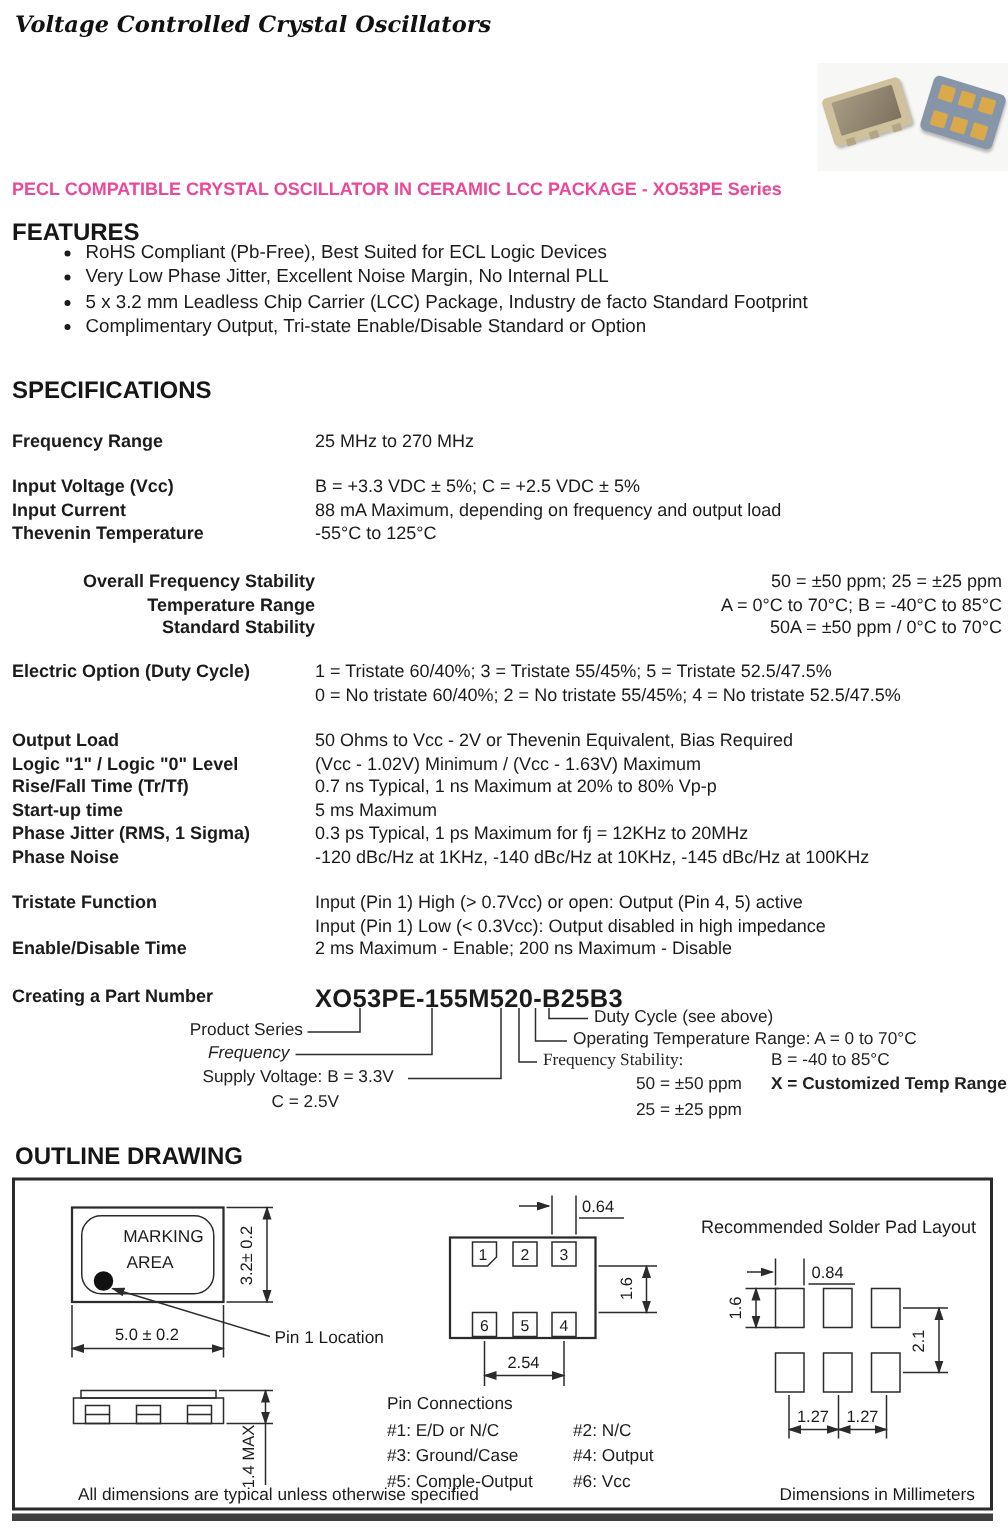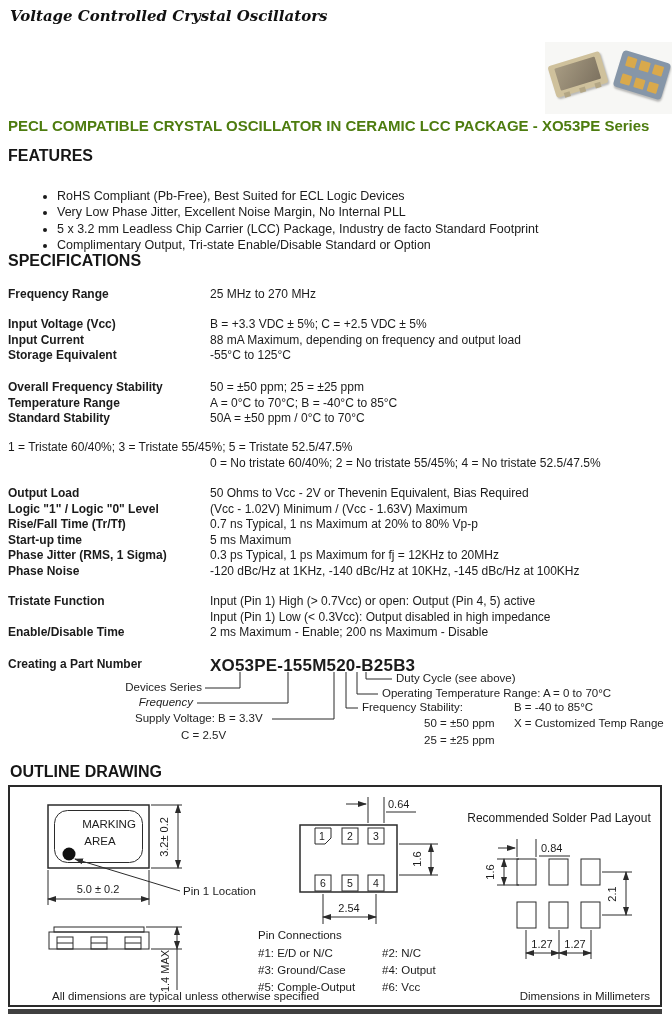--- a/index.html
+++ b/index.html
@@ -18,24 +18,24 @@
     box-shadow:1px 2px 2px rgba(0,0,0,0.25);}
   .chip1 .lid{position:absolute;left:6px;top:4px;right:6px;bottom:6px;
     background:linear-gradient(135deg,#a79b82,#7d7260);border-radius:1px;}
   .chip1 .notch{position:absolute;bottom:-2px;width:6px;height:5px;background:#b3a685;}
   .chip2{position:absolute;left:72px;top:14px;width:50px;height:38px;
     background:#8696a8;border-radius:4px;transform:rotate(17deg);
     box-shadow:1px 2px 2px rgba(0,0,0,0.25);
     display:flex;flex-wrap:wrap;align-content:space-between;justify-content:space-between;
     padding:5px 6px;box-sizing:border-box;}
   .chip2 .pad{width:10px;height:10px;background:#d9a94c;border-radius:1px;}
-  .main-title{left:8px;top:117px;font-size:15px;font-weight:bold;line-height:18px;color:#4d7c0f;}
+  .main-title{left:8px;top:117px;font-size:12px;font-weight:bold;line-height:18px;color:#ec4899;}
   .sec-heading{font-size:16px;font-weight:bold;color:#161616;}
   .features-heading{left:8px;top:147px;}
-  .features-list{left:8px;top:188px;margin:0;padding:0 0 0 49px;font-size:12.5px;line-height:16.3px;}
+  .features-list{left:8px;top:160px;margin:0;padding:0 0 0 49px;font-size:12.5px;line-height:16.3px;}
   .features-list li{margin:0;}
   .spec-heading{left:8px;top:252px;}
   .sg{left:8px;width:660px;}
   .spec-row{display:flex;font-size:12px;line-height:15.5px;}
   .spec-label{width:202px;font-weight:bold;flex:none;}
   .spec-value{flex:1;}
   
   .pn{left:0;top:657px;width:672px;height:100px;}
   .pn-label{position:absolute;left:8px;top:0;font-size:12px;font-weight:bold;}
   .pn-value{position:absolute;left:210px;top:-1px;font-size:17px;font-weight:bold;letter-spacing:0.2px;}
@@ -94,42 +94,43 @@
 <div class="abs sg" style="top:317px;">
   <div class="spec-row">
     <div class="spec-label">Input Voltage (Vcc)</div>
     <div class="spec-value">B = +3.3 VDC ± 5%;  C = +2.5 VDC ± 5%</div>
   </div>
   <div class="spec-row">
     <div class="spec-label">Input Current</div>
     <div class="spec-value">88 mA Maximum, depending on frequency and output load</div>
   </div>
   <div class="spec-row">
-    <div class="spec-label">Storage Equivalent</div>
+    <div class="spec-label">Thevenin Temperature</div>
     <div class="spec-value">-55°C to 125°C</div>
   </div>
 </div>
 
-<div class="abs sg" style="top:380px;">
+<div class="abs sg" style="top:380px;text-align:right;">
   <div class="spec-row">
     <div class="spec-label">Overall Frequency Stability</div>
     <div class="spec-value">50 = ±50 ppm;  25 = ±25 ppm</div>
   </div>
   <div class="spec-row">
     <div class="spec-label">Temperature Range</div>
     <div class="spec-value">A = 0°C to 70°C;  B = -40°C to 85°C</div>
   </div>
   <div class="spec-row">
     <div class="spec-label">Standard Stability</div>
     <div class="spec-value">50A = ±50 ppm / 0°C to 70°C</div>
   </div>
 </div>
 
 <div class="abs sg" style="top:440px;">
   <div class="spec-row">
+    <div class="spec-label">Electric Option (Duty Cycle)</div>
     <div class="spec-value">1 = Tristate 60/40%; 3 = Tristate 55/45%; 5 = Tristate 52.5/47.5%</div>
   </div>
   <div class="spec-row">
     <div class="spec-label"></div>
     <div class="spec-value">0 = No tristate 60/40%; 2 = No tristate 55/45%; 4 = No tristate 52.5/47.5%</div>
   </div>
 </div>
 
 <div class="abs sg" style="top:486px;">
   <div class="spec-row">
@@ -177,29 +178,29 @@
   <svg width="672" height="100" viewBox="0 0 672 100">
     <path class="ln" d="M240,15 V31 H205"></path>
     <path class="ln" d="M288,15 V46 H197"></path>
     <path class="ln" d="M334,15 V62 H272"></path>
     <path class="ln" d="M346,15 V51 H358"></path>
     <path class="ln" d="M357,15 V37 H378"></path>
     <path class="ln" d="M366,15 V22 H392"></path>
   </svg>
   <div class="pn-label">Creating a Part Number</div>
   <div class="pn-value">XO53PE-155M520-B25B3</div>
-  <div class="tag" style="left:96px;top:24px;width:106px;text-align:right;">Devices Series</div>
+  <div class="tag" style="left:96px;top:24px;width:106px;text-align:right;">Product Series</div>
   <div class="tag" style="left:96px;top:39px;width:97px;text-align:right;font-style:italic;">Frequency</div>
   <div class="tag" style="left:135px;top:55px;">Supply Voltage: B = 3.3V</div>
   <div class="tag" style="left:181px;top:72px;">C = 2.5V</div>
   <div class="tag" style="left:396px;top:15px;">Duty Cycle (see above)</div>
   <div class="tag" style="left:382px;top:30px;">Operating Temperature Range: A = 0 to 70°C</div>
   <div class="tag" style="left:514px;top:44px;">B = -40 to 85°C</div>
-  <div class="tag" style="left:514px;top:60px;">X = Customized Temp Range</div>
-  <div class="tag" style="left:362px;top:44px;">Frequency Stability:</div>
+  <div class="tag" style="left:514px;top:60px;font-weight:bold;">X = Customized Temp Range</div>
+  <div class="tag" style="left:362px;top:44px;font-family:Liberation Serif, serif;">Frequency Stability:</div>
   <div class="tag" style="left:424px;top:60px;">50 = ±50 ppm</div>
   <div class="tag" style="left:424px;top:77px;">25 = ±25 ppm</div>
 </div>
 
 <div class="abs sec-heading outline-heading">OUTLINE DRAWING</div>
 
 <div class="abs outline-box">
   <svg width="650" height="218" viewBox="0 0 650 218">
     <defs>
       <marker id="ae" markerWidth="9" markerHeight="8" refX="8" refY="3" orient="auto">

